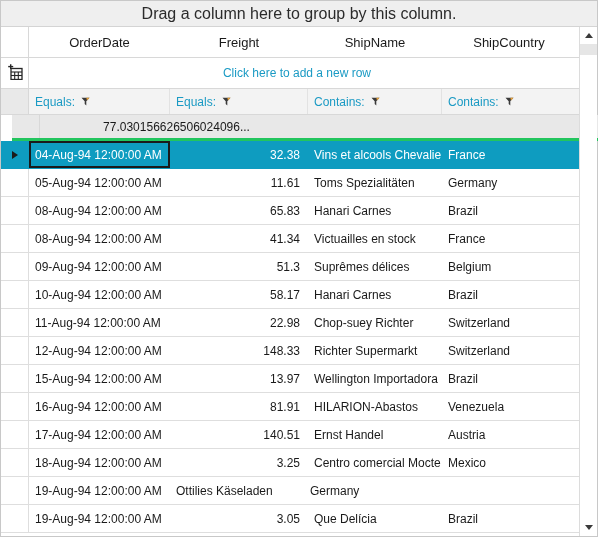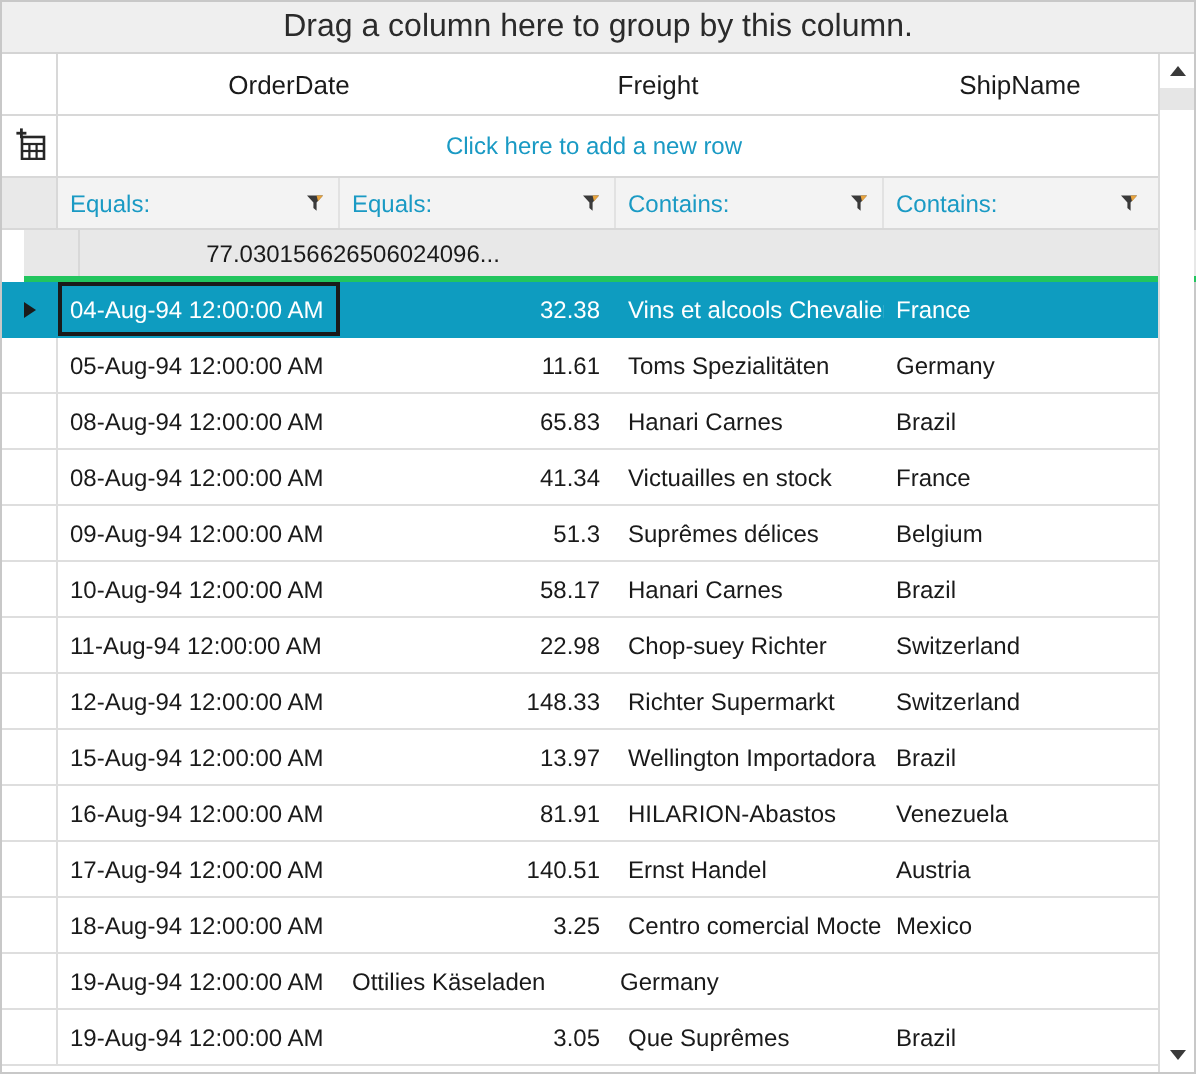--- a/index.html
+++ b/index.html
@@ -52,21 +52,20 @@
   .header-row {
     position: absolute;
     left: 1px;
     top: 27px;
     width: 596px;
     height: 31px;
     background: #ffffff;
     border-bottom: 1px solid #d8d8d8;
     box-sizing: border-box;
     display: flex;
-    gap: 45px;
   }
   .indicator-cell {
     width: 28px;
     flex: 0 0 28px;
     border-right: 1px solid #d8d8d8;
     box-sizing: border-box;
     display: flex;
     align-items: center;
     justify-content: center;
   }
@@ -133,21 +132,21 @@
     width: 28px;
     flex: 0 0 28px;
     border-right: 1px solid #d8d8d8;
     box-sizing: border-box;
     background: #e9e9e9;
   }
   .filter-cell {
     box-sizing: border-box;
     display: flex;
     align-items: center;
-    justify-content: space-between;
+    justify-content: flex-start;
     padding: 0 7px 0 6px;
     color: #1a9ac4;
     font-size: 12px;
     height: 100%;
     border-right: 1px solid #e2e2e2;
     white-space: nowrap;
     overflow: hidden;
   }
   .filter-cell:last-child { border-right: none; }
   .funnel {
@@ -584,21 +583,21 @@
       </div>
       <div class="data-row">
         <div class="row-indicator"></div>
         <div class="cell cell-date">
           <span>19-Aug-94 12:00:00 AM</span>
         </div>
         <div class="cell cell-freight">
           <span>3.05</span>
         </div>
         <div class="cell cell-shipname">
-          <span>Que Suprêmes</span>
+          <span>Que Delícia</span>
         </div>
         <div class="cell cell-country">
           <span>Brazil</span>
         </div>
       </div>
     </div>
 
   <div class="vscroll">
     <div class="vscroll-btn up">
       <span class="arrow-up"></span>

